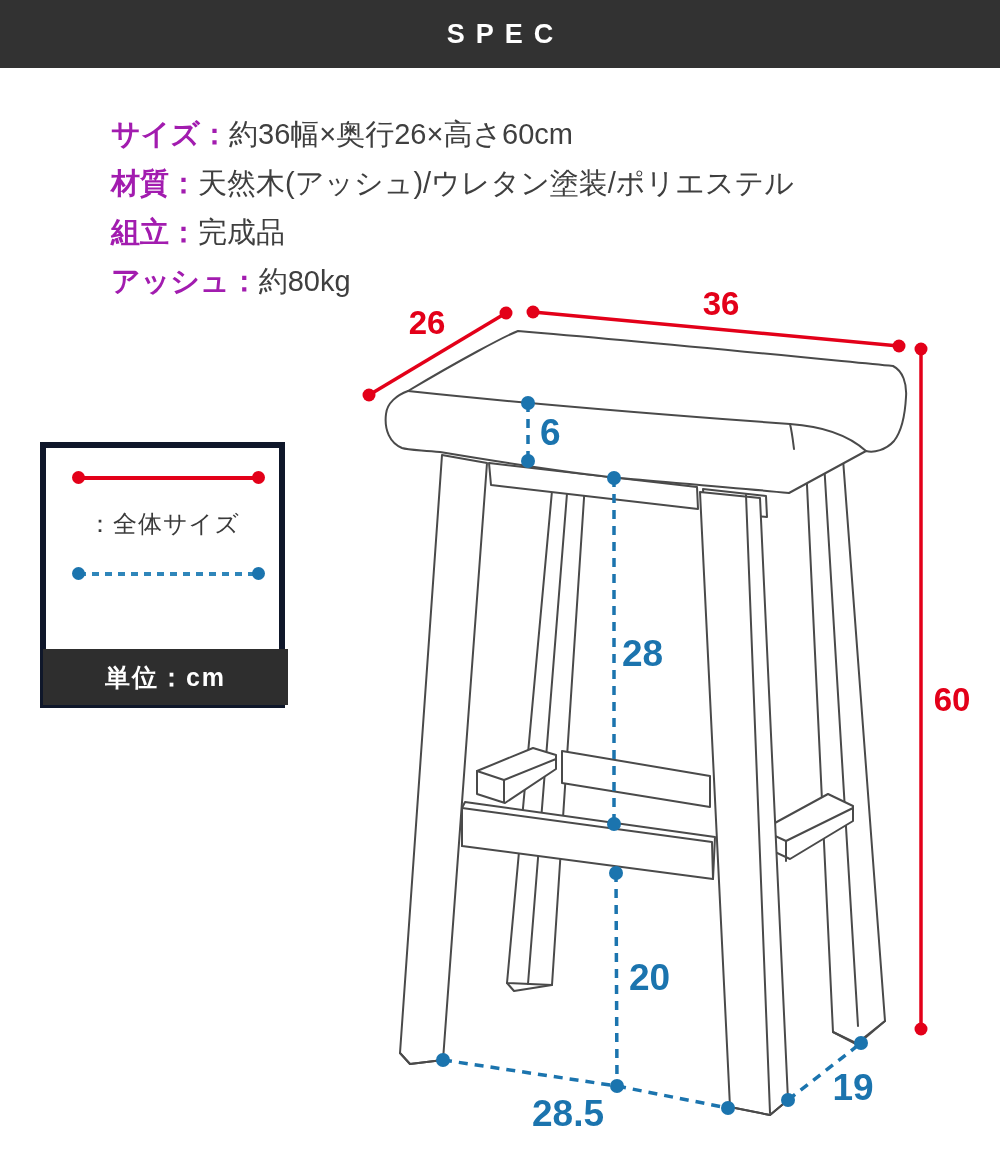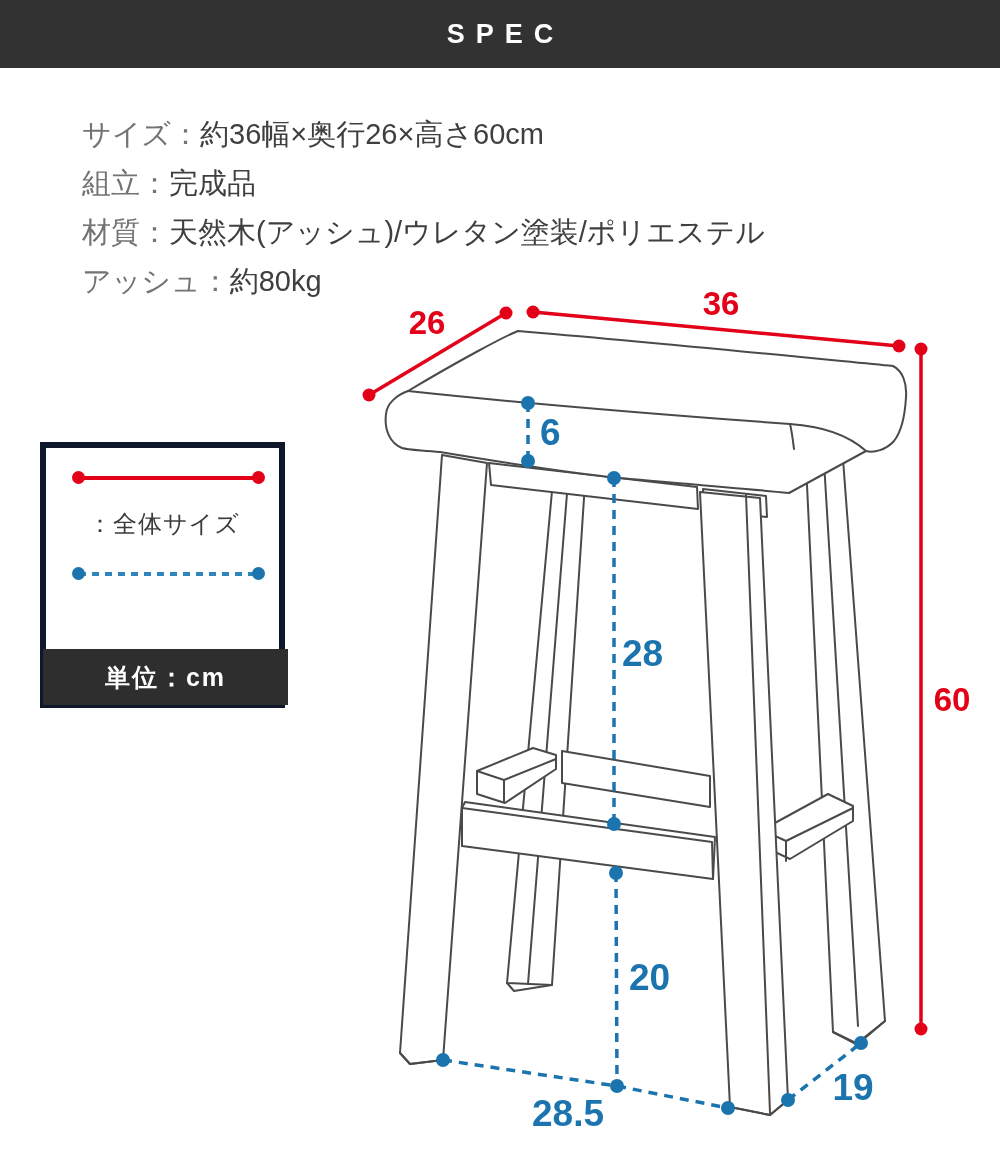--- a/index.html
+++ b/index.html
@@ -15,21 +15,21 @@
   .spec-header .title{
     color:#ffffff;font-size:27px;font-weight:bold;letter-spacing:11px;
     text-indent:11px;
   }
   
   .spec-list{
     position:absolute;left:82px;top:110px;width:760px;
     font-size:29px;line-height:49px;color:#3f3f3f;white-space:nowrap;
   }
   .spec-list .row{height:49px;}
-  .spec-list .lbl{font-weight:normal;color:#737373;}
+  .spec-list .lbl{font-weight:bold;color:#a21caf;margin-left:29px;}
   
   .legend{
     position:absolute;left:40px;top:442px;width:245px;height:266px;
     border:6px solid #0f172a;background:#ffffff;box-sizing:border-box;
   }
   .legend .line{position:absolute;left:33px;width:179px;height:4px;}
   .legend .line.solid{top:28px;background:#e30019;}
   .legend .line.dashed{
     top:124px;height:4px;
     background:repeating-linear-gradient(90deg,#2f86ba 0 7px,rgba(0,0,0,0) 7px 13px);
@@ -62,22 +62,22 @@
 </style>
 </head>
 <body>
 
 <div class="spec-header">
   <div class="title">SPEC</div>
 </div>
 
 <div class="spec-list">
   <div class="row"><span class="lbl">サイズ：</span><span>約36幅×奥行26×高さ60cm</span></div>
+  <div class="row"><span class="lbl">材質：</span><span>天然木(アッシュ)/ウレタン塗装/ポリエステル</span></div>
   <div class="row"><span class="lbl">組立：</span><span>完成品</span></div>
-  <div class="row"><span class="lbl">材質：</span><span>天然木(アッシュ)/ウレタン塗装/ポリエステル</span></div>
   <div class="row"><span class="lbl">アッシュ：</span><span>約80kg</span></div>
 </div>
 
 <div class="legend">
   <div class="line solid">
     <span class="dot red l"></span>
     <span class="dot red r"></span>
   </div>
   <div class="cap c1">：全体サイズ</div>
   <div class="line dashed">

